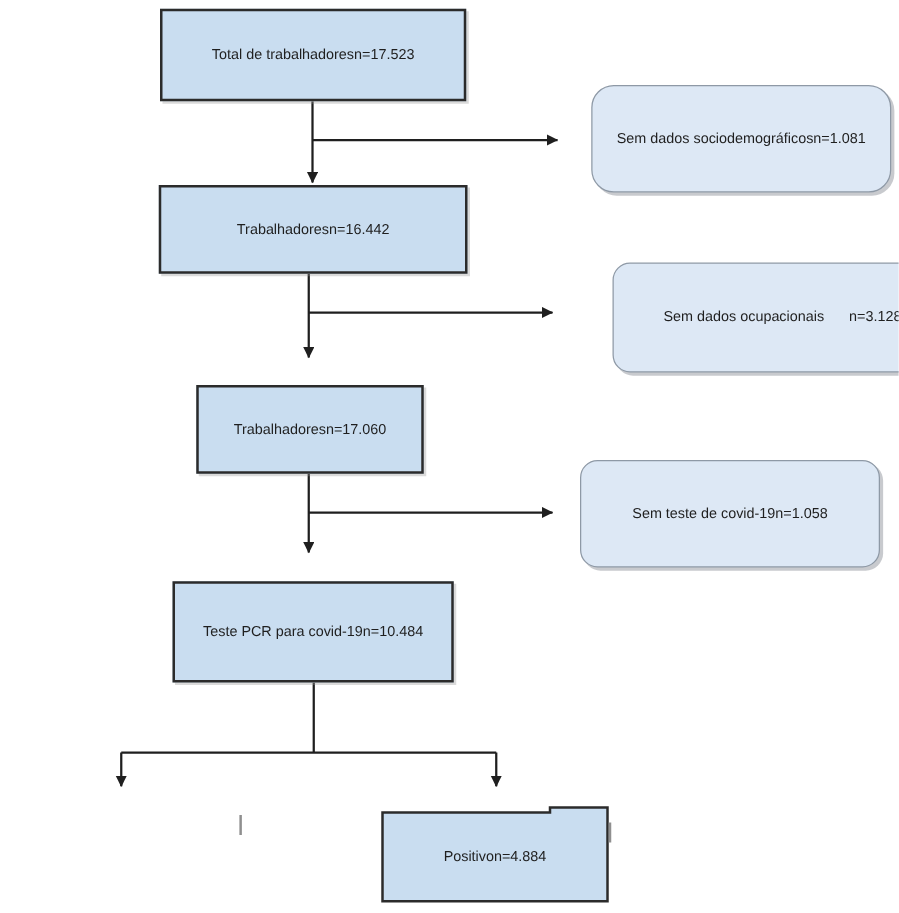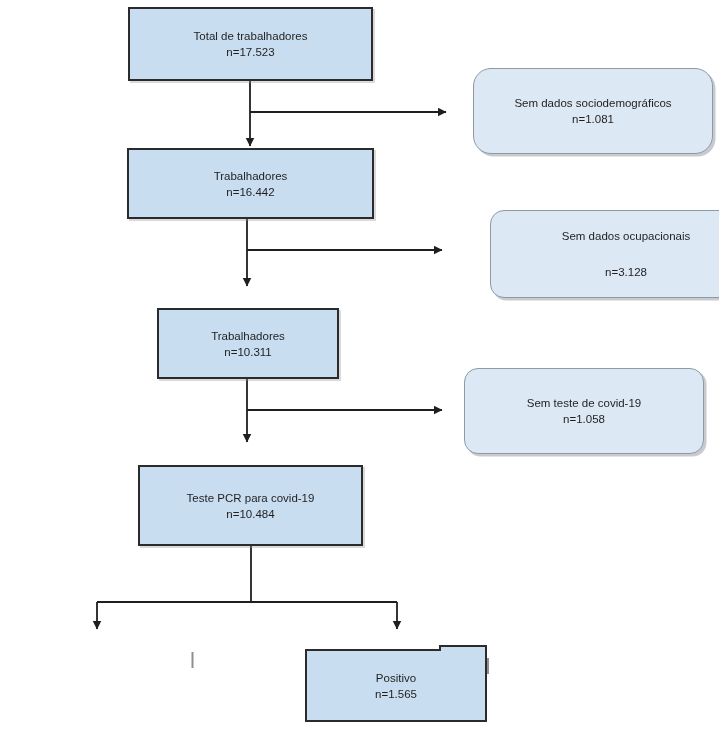--- a/index.html
+++ b/index.html
@@ -15,21 +15,21 @@
     position:relative;
     width:719px;height:730px;
     background:#ffffff;
     font-family:"Liberation Sans", sans-serif;
     color:var(--text);
     overflow:hidden;
   }
   .node{
     position:absolute;
     box-sizing:border-box;
-    display:flex;flex-direction:column;
+    display:flex;flex-direction:row;
     align-items:center;justify-content:center;
     text-align:center;
     font-size:11.5px;
     line-height:16px;
   }
   .main{
     background:var(--box-fill);
     border:2px solid var(--box-border);
     box-shadow:2px 2px 0 rgba(150,150,150,0.35);
   }
@@ -82,21 +82,21 @@
     <span>n=17.523</span>
   </div>
 
   <div class="node main" style="left:127px;top:148px;width:247px;height:71px;">
     <span>Trabalhadores</span>
     <span>n=16.442</span>
   </div>
 
   <div class="node main" style="left:157px;top:308px;width:182px;height:71px;">
     <span>Trabalhadores</span>
-    <span>n=10.311</span>
+    <span>n=17.060</span>
   </div>
 
   <div class="node main" style="left:138px;top:465px;width:225px;height:81px;text-align:center;">
     <span>Teste PCR para covid-19</span>
     <span>n=10.484</span>
   </div>
 
   <div class="node side" style="left:473px;top:68px;width:240px;height:86px;border-radius:18px;">
     <span>Sem dados sociodemográficos</span>
     <span>n=1.081</span>
@@ -108,16 +108,16 @@
   </div>
 
   <div class="node side" style="left:464px;top:368px;width:240px;height:86px;text-align:right;">
     <span>Sem teste de covid-19</span>
     <span>n=1.058</span>
   </div>
 
 
   <div class="node bare" style="left:306px;top:650px;width:180px;height:71px;">
     <span>Positivo</span>
-    <span>n=1.565</span>
+    <span>n=4.884</span>
   </div>
 
 </div>
 
 </body></html>

